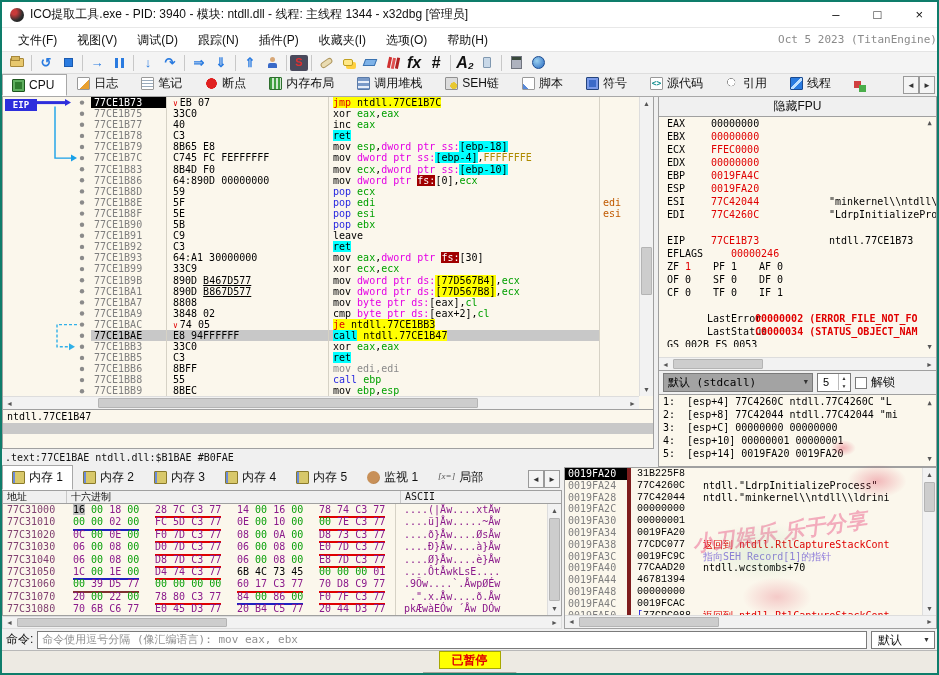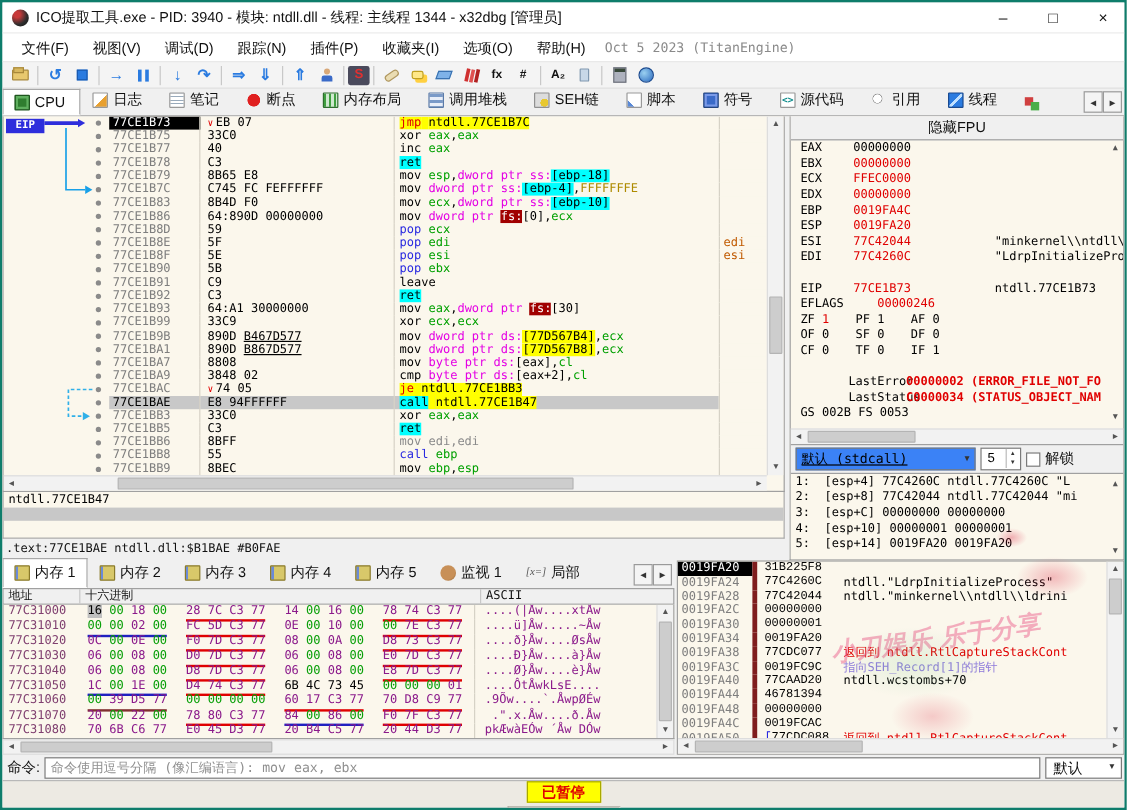--- a/index.html
+++ b/index.html
@@ -8,29 +8,29 @@
   .win{position:relative;width:939px;height:675px;border:2px solid #0E7D6B;background:#F0F0F0;
        font-family:"Liberation Sans",sans-serif;overflow:hidden;}
   
   .titlebar{height:26px;background:#FFFFFF;display:flex;align-items:center;padding:0 8px;border-bottom:1px solid #E8E8E8;}
   .appicon{width:14px;height:14px;border-radius:50%;margin-right:6px;flex:0 0 auto;
      background:radial-gradient(circle at 30% 30%,#C83A3A 18%,#2E2E2E 60%,#111 100%);}
   .title-text{font-size:12px;color:#111;flex:1 1 auto;white-space:nowrap;overflow:hidden;}
   .winctl{display:flex;gap:34px;margin-right:6px;}
   .winctl span{font-size:13px;color:#111;cursor:default;}
   
-  .menubar{height:24px;background:#FFFFFF;display:flex;align-items:center;padding-left:6px;border-bottom:1px solid #E4E4E4;}
+  .menubar{height:24px;background:#FFFFFF;display:flex;align-items:center;padding-left:6px;border-bottom:1px solid #E4E4E4;justify-content:space-between;}
   .menu-item{font-size:12px;color:#111;padding:3px 10px;}
   .build-label{font-family:"DejaVu Sans Mono",monospace;font-size:11px;color:#8A8A8A;margin-left:6px;}
   
   .toolbar{height:22px;background:#F4F4F4;display:flex;align-items:center;padding-left:4px;border-bottom:1px solid #DDD;}
   .tbtn{width:22px;height:20px;display:flex;align-items:center;justify-content:center;flex:0 0 auto;}
   .tsep{width:1px;height:16px;background:#C8C8C8;margin:0 3px;flex:0 0 auto;}
   .tbtn .glyph{font-size:13px;font-weight:bold;color:#2A7BE0;line-height:1;}
-  .tbtn.dark-glyph .glyph{color:#111;font-size:10px;}
+  .tbtn.dark-glyph .glyph{color:#111;font-size:16px;font-style:italic;}
   .tbtn.red-glyph{background:#4A4A5C;border-radius:2px;width:18px;height:16px;}
   .tbtn.red-glyph .glyph{color:#E03030;font-style:normal;font-size:11px;}
   .shape{display:inline-block;}
   .ti-open-file .shape{width:14px;height:9px;background:#E8C86E;border:1px solid #A8883A;border-radius:1px;position:relative;}
   .ti-open-file .shape::before{content:"";position:absolute;top:-3px;left:0;width:7px;height:3px;background:#D8B85E;border:1px solid #A8883A;}
   .ti-stop .shape{width:9px;height:9px;background:#2A7BE0;border:1px solid #1A5AB0;}
   .ti-pause .shape{width:9px;height:10px;border-left:3px solid #2A7BE0;border-right:3px solid #2A7BE0;}
   .ti-run-to-user-code .shape{width:9px;height:11px;position:relative;}
   .ti-run-to-user-code .shape::before{content:"";position:absolute;top:0;left:2px;width:5px;height:5px;border-radius:50%;background:#D8A878;}
   .ti-run-to-user-code .shape::after{content:"";position:absolute;bottom:0;left:0;width:9px;height:5px;border-radius:2px 2px 0 0;background:#3A6AC8;}
@@ -120,21 +120,21 @@
   .flag-cell i{font-style:normal;margin-left:6px;}
   .flag-cell i.red{color:#E00000;}
   .lerow{height:13px;line-height:13px;white-space:nowrap;overflow:hidden;}
   .lerow .lbl{position:absolute;left:8px;color:#000;margin-left:40px;}
   .lerow{position:relative;}
   .lerow .val{position:absolute;left:96px;color:#E00000;font-weight:bold;}
   .seg-partial{position:relative;height:9px;line-height:13px;overflow:hidden;color:#000;padding-left:8px;}
   .reg-sb{position:absolute;right:0;width:13px;color:#555;font-size:7px;text-align:center;}
   
   .argshdr{height:25px;background:#F0F0F0;border-top:1px solid #A0A0A0;border-bottom:1px solid #A0A0A0;display:flex;align-items:center;gap:4px;padding:0 4px;}
-  .dd{flex:0 0 150px;height:19px;background:#3b82f6;border:1px solid #7A7A7A;font:11px/17px "DejaVu Sans Mono",monospace;padding-left:4px;position:relative;color:#000;text-decoration:underline;}
+  .dd{flex:0 0 150px;height:19px;background:#a3a3a3;border:1px solid #7A7A7A;font:11px/17px "DejaVu Sans Mono",monospace;padding-left:4px;position:relative;color:#000;}
   .dd .caret{position:absolute;right:4px;top:0;font-size:7px;line-height:17px;color:#333;}
   .spin{width:34px;height:19px;background:#FFF;border:1px solid #7A7A7A;font:11px/17px "Liberation Sans",sans-serif;padding-left:5px;position:relative;color:#000;}
   .spin .ud{position:absolute;right:1px;top:0;font-size:5px;line-height:8px;color:#333;text-align:center;width:11px;border-left:1px solid #BBB;}
   .chk{width:12px;height:12px;background:#FFF;border:1px solid #7A7A7A;}
   .chklbl{font-size:12px;color:#111;}
   .args{position:relative;flex:1;background:#FBF7EC;font:10px/13px "DejaVu Sans Mono",monospace;color:#000;overflow:hidden;}
   .args .arow{height:13px;white-space:pre;padding-left:4px;overflow:hidden;}
   
   .bottom{height:162px;display:flex;}
   .dumpcol{width:560px;display:flex;flex-direction:column;}

